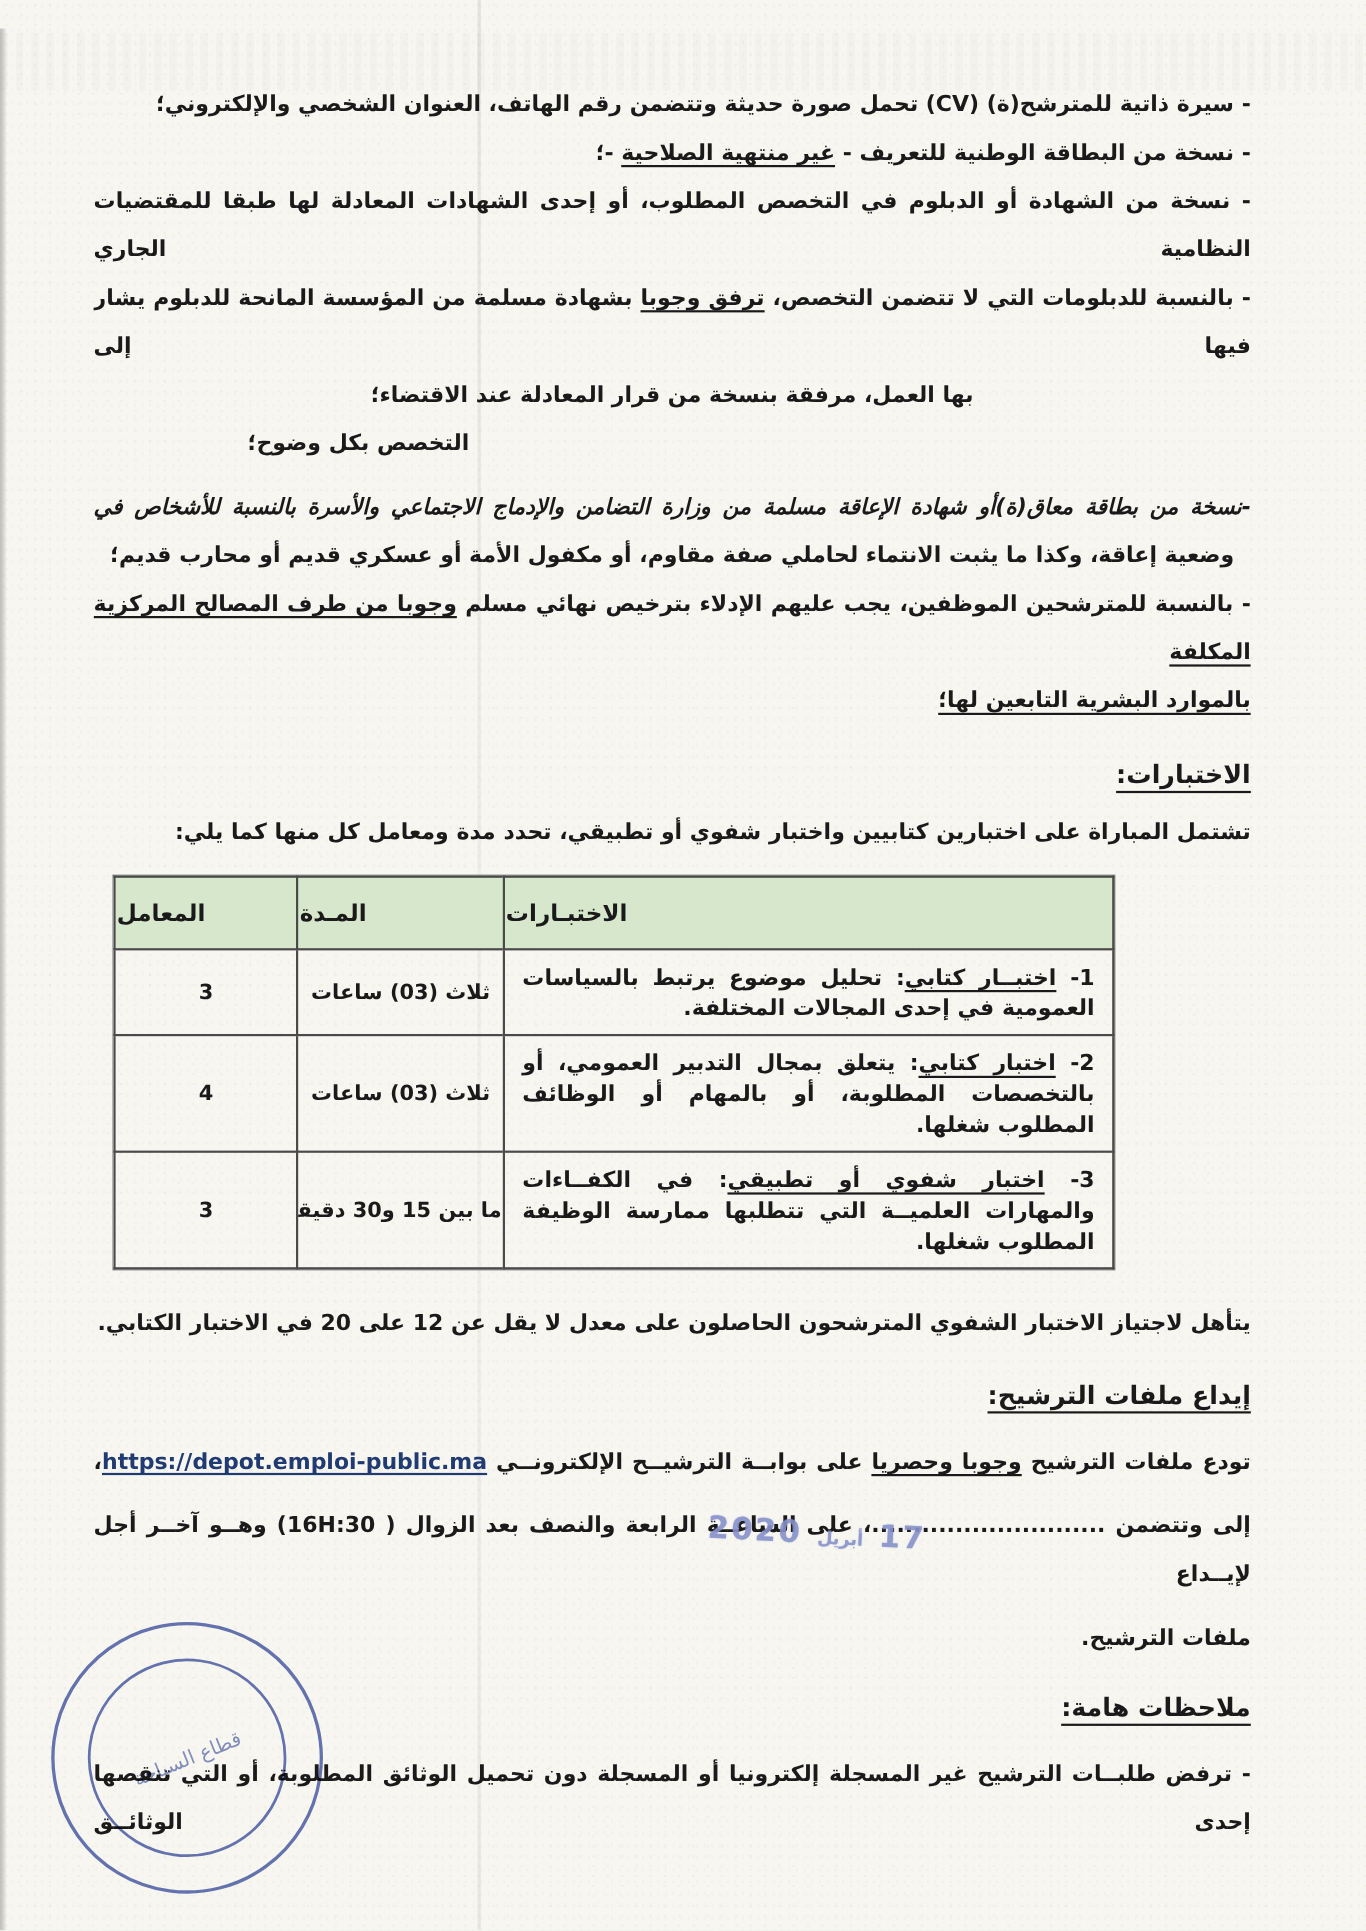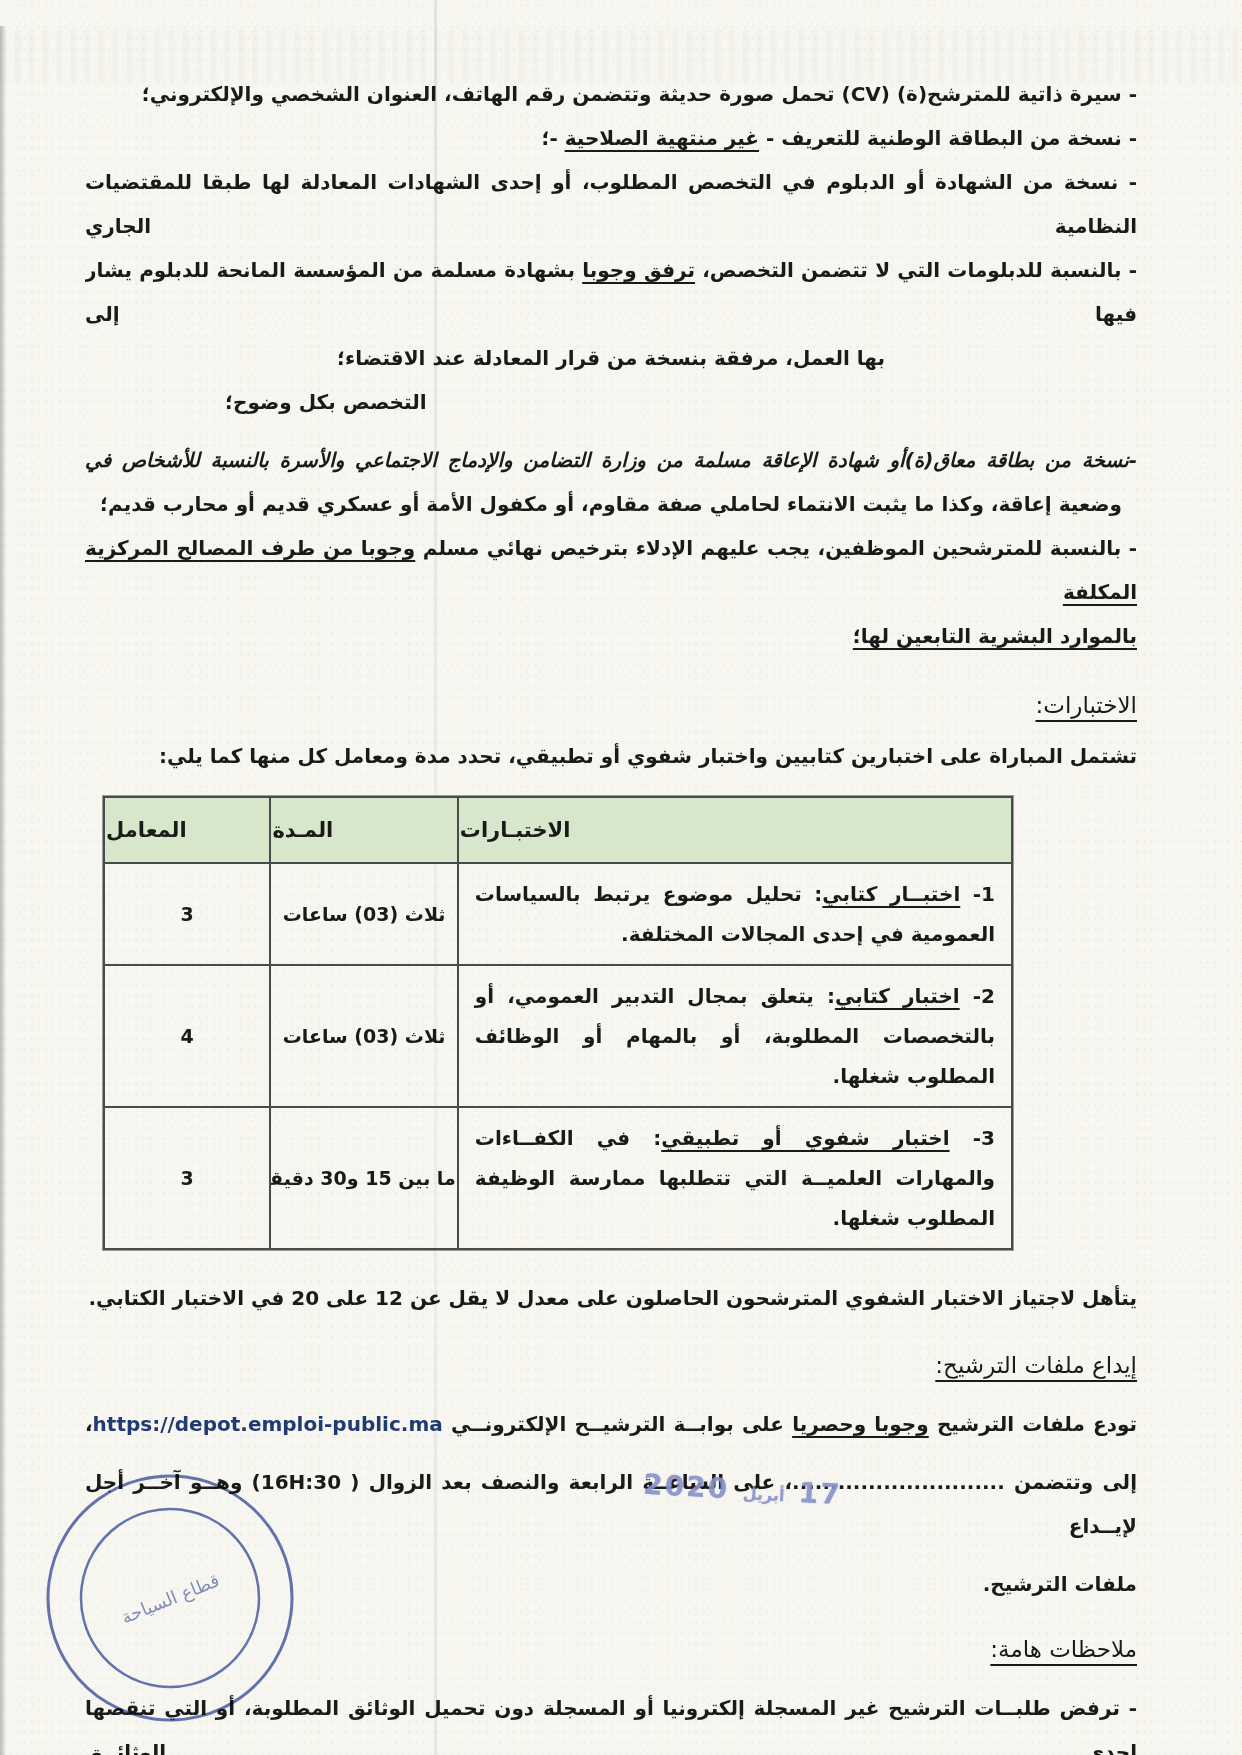--- a/index.html
+++ b/index.html
@@ -13,30 +13,30 @@
     background-size:13px 9px, 7px 11px;
     font-family:"DejaVu Sans", sans-serif;
     direction:rtl; color:#1a1a1a; overflow:hidden;
   }
   .content{position:absolute; top:0; right:0; left:0; padding:72px 105px 0 85px;}
   .line{font-size:20px; font-weight:bold; line-height:44px; overflow:hidden; white-space:normal;}
   .stretchline{text-align:justify; text-align-last:justify;}
   .rightline{text-align:right; text-align-last:right;}
   .centerline{text-align:center; text-align-last:center;}
   .u{text-decoration:underline; text-underline-offset:5px; text-decoration-thickness:1.5px;}
-  .lnk{color:#203a72; font-weight:bold; text-underline-offset:4px; cursor:pointer;}
-  .heading{font-size:23px; font-weight:normal; line-height:50px; text-align:right;}
+  .lnk{color:#203a72; font-weight:bold; text-decoration:underline; text-underline-offset:4px; cursor:pointer;}
+  .heading{font-size:23px; font-weight:bold; line-height:50px; text-align:right;}
   .heading .hu{text-decoration:underline; text-underline-offset:7px; text-decoration-thickness:2px;}
   .gap14{margin-top:14px;font-style:italic;}
   
   table.exams{border-collapse:collapse; width:910px; margin:18px 124px 0 0; table-layout:fixed;
               box-shadow:0 0 0 1px #9a9a9a;}
   table.exams th, table.exams td{border:2px solid #4a4a4a;}
   table.exams th{background:#d7e7cb; height:62px; font-size:21px; font-weight:bold; text-align:left;}
-  td.exam-cell{font-size:20px; font-weight:bold; padding:10px 16px; line-height:40px;
+  td.exam-cell{font-size:20px; font-weight:bold; padding:10px 16px; line-height:28px;
                text-align:justify; text-align-last:right;}
   td.mid-cell{font-size:19px; font-weight:bold; text-align:center; white-space:nowrap; overflow:hidden;}
   
   .date-stamp{
     position:absolute; right:295px; top:8px; display:flex; direction:ltr; gap:14px; align-items:baseline;
     color:#8791c9; transform:rotate(3deg); opacity:.9; font-weight:bold; letter-spacing:2px;
     text-shadow:0 0 1.5px rgba(135,145,201,.55); pointer-events:none;
   }
   .date-stamp .num{font-size:28px;}
   .date-stamp .mon{font-size:16px;}

